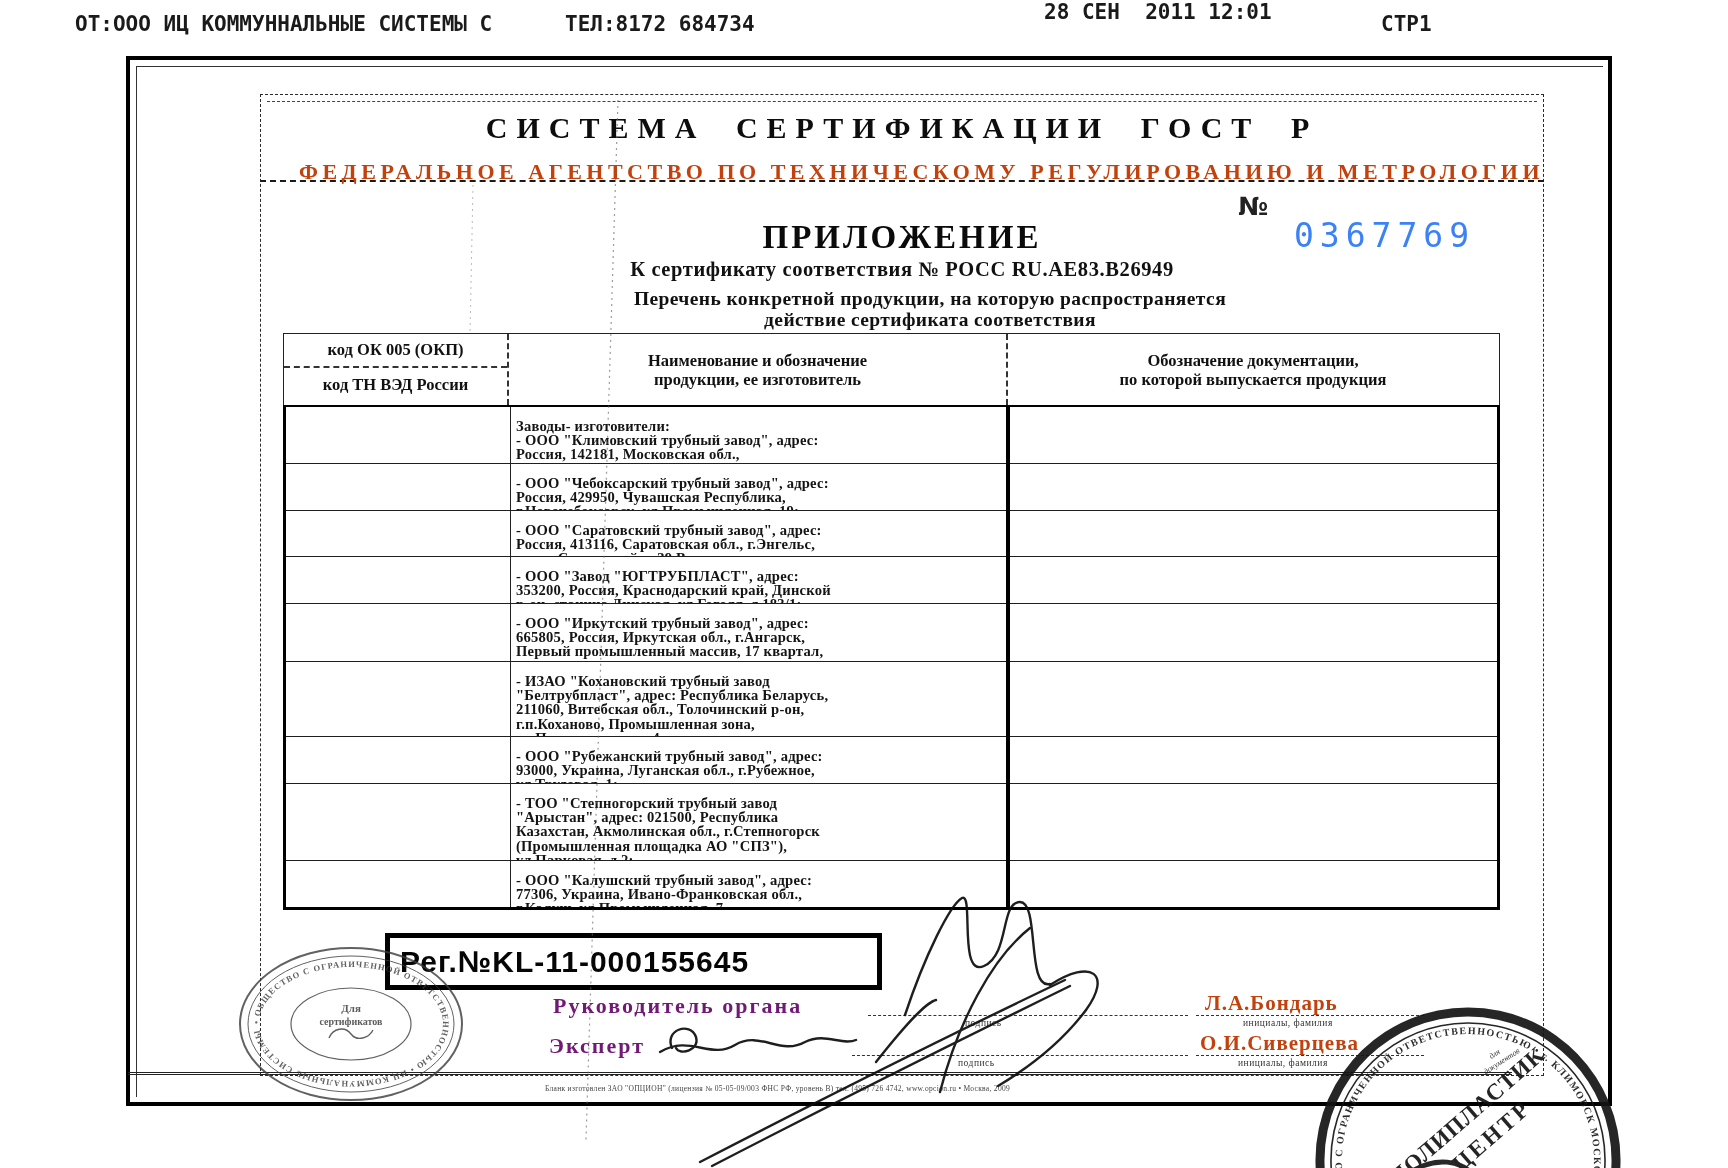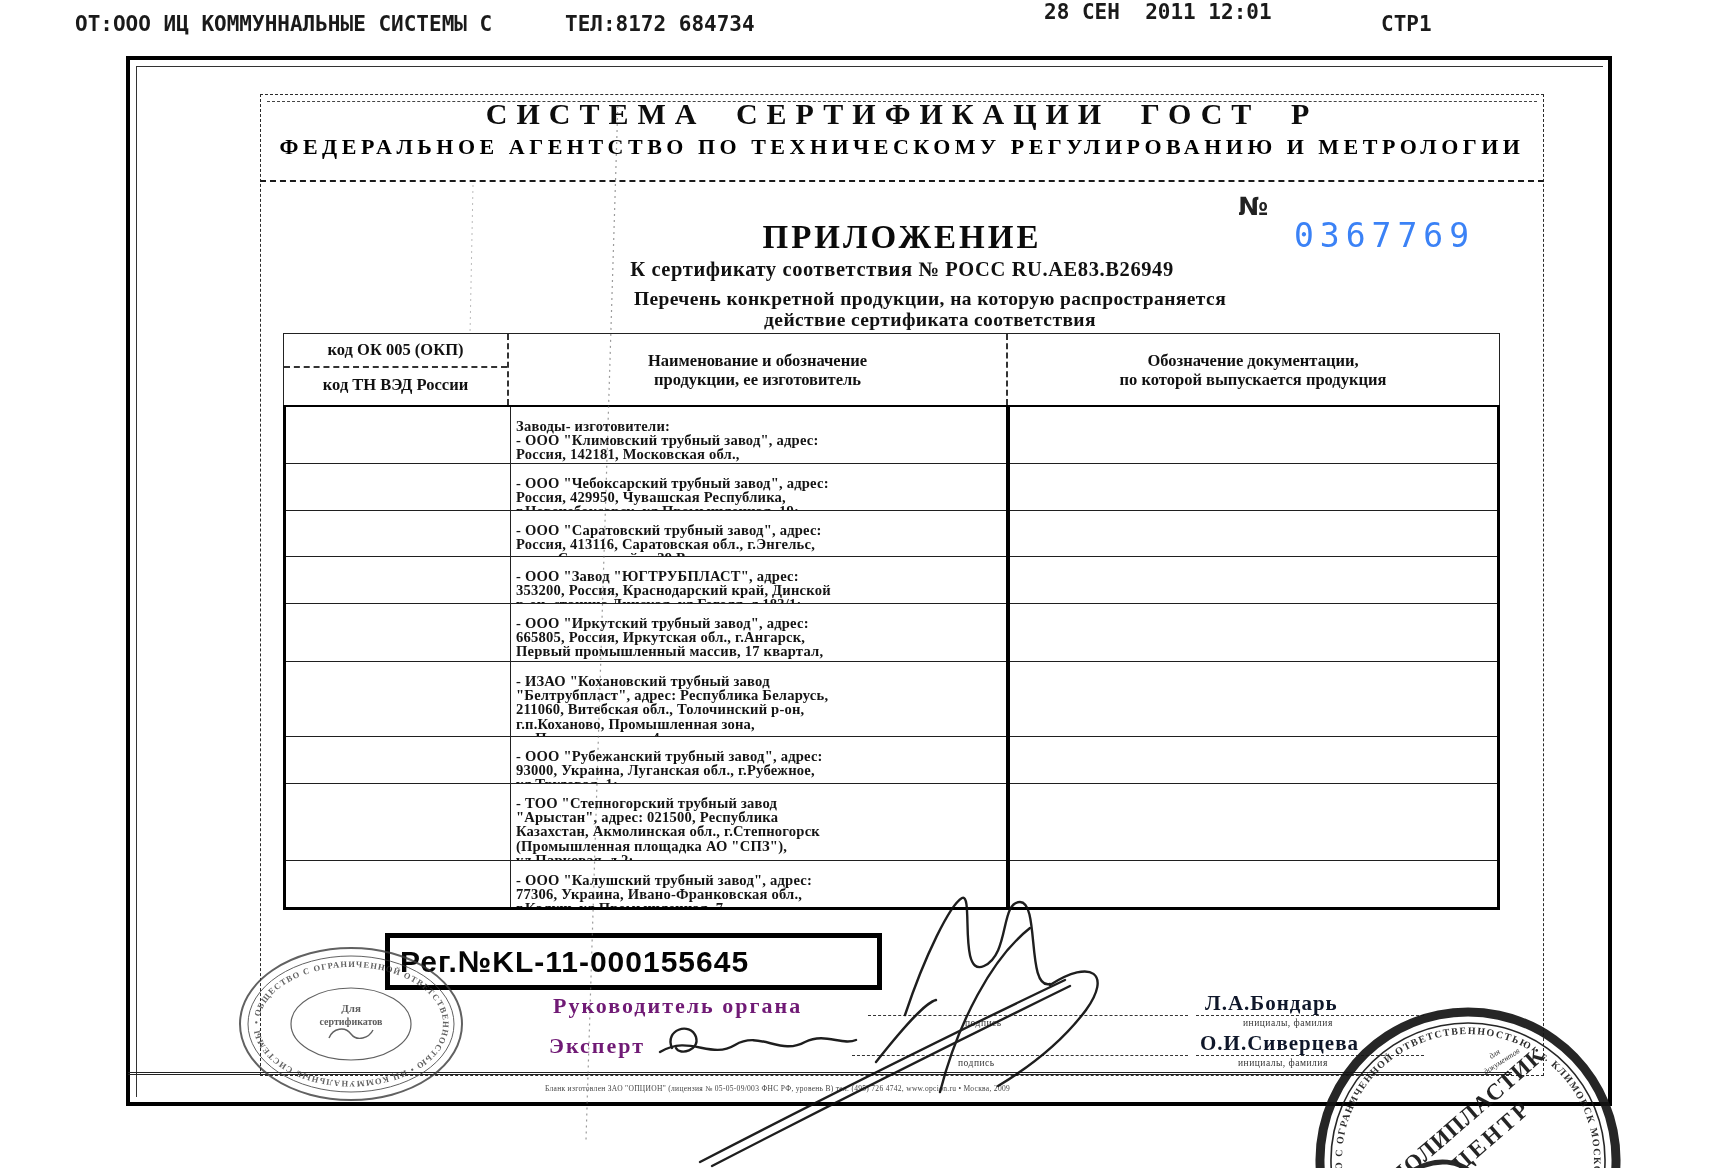--- a/index.html
+++ b/index.html
@@ -10,22 +10,22 @@
   .fax{font-family:"DejaVu Sans Mono",monospace;font-size:21px;font-weight:bold;color:#1a1a1a;white-space:pre;}
   
   .outer-border{left:126px;top:56px;width:1486px;height:1050px;border:4px solid #000;box-sizing:border-box;}
   .outer-border-inner{left:136px;top:66px;width:1466px;height:1030px;border-top:1px solid #333;border-left:1px solid #333;}
   
   .frameA{left:260px;top:94px;width:1284px;height:982px;border:1.5px dashed #2a2a2a;box-sizing:border-box;}
   .frameB{left:267px;top:101px;width:1270px;border-top:1px dashed #444;}
   .bottom-thin-rule{left:128px;top:1072px;width:1384px;height:3px;border-top:1.2px solid #222;border-bottom:1.2px solid #222;box-sizing:border-box;}
   
   .title-box{left:260px;top:94px;width:1284px;height:88px;border-bottom:2px dashed #1a1a1a;box-sizing:border-box;text-align:center;}
-  .title-main{margin-top:3px;font-size:30px;font-weight:bold;letter-spacing:9px;word-spacing:14px;color:#0d0d0d;}
-  .title-sub{margin-top:3px;font-size:22px;font-weight:bold;letter-spacing:4.5px;color:#000000;}
+  .title-main{margin-top:17px;font-size:30px;font-weight:bold;letter-spacing:9px;word-spacing:14px;color:#0d0d0d;}
+  .title-sub{margin-top:14px;font-size:22px;font-weight:bold;letter-spacing:4.5px;color:#c2410c;text-align:right;}
   .form-no-sym{left:1238px;top:192px;font-size:25px;font-weight:bold;color:#222;font-family:"DejaVu Sans",sans-serif;}
   .form-no-val{left:1294px;top:188px;font-size:33px;letter-spacing:6px;color:#3b82f6;font-family:"DejaVu Sans Mono",monospace;margin-top:28px;}
   .center-band{left:260px;width:1284px;text-align:center;}
   .h-prilozhenie{top:219px;font-size:33px;font-weight:bold;letter-spacing:3px;color:#0b0b0b;}
   .h-cert{top:258px;font-size:20.5px;font-weight:bold;letter-spacing:0.6px;}
   .h-scope{top:289px;font-size:19.5px;line-height:20.5px;font-weight:bold;white-space:pre-line;letter-spacing:0.4px;margin-left:28px;}
   
   .tbl{left:283px;top:333px;width:1217px;}
   .tbl-head{position:relative;height:72px;border:1.5px solid #222;border-bottom:none;box-sizing:border-box;font-weight:bold;}
   .thc{position:absolute;top:0;height:100%;box-sizing:border-box;font-size:16.5px;}
@@ -41,21 +41,21 @@
   .trow.last{border-bottom:none;}
   .c2{margin-left:230px;width:482px;padding-top:12px;white-space:pre-line;
       font-size:14.6px;line-height:14.2px;font-weight:bold;letter-spacing:0.2px;color:#141414;}
   
   .reg-box{left:385px;top:933px;width:497px;height:57px;border:5px solid #000;box-sizing:border-box;background:rgba(255,255,255,0.6);}
   .reg-text{margin:7px 0 0 10px;font-family:"Liberation Sans",sans-serif;font-weight:bold;font-size:30px;letter-spacing:1px;color:#050505;}
   
   .sig-label{font-weight:bold;letter-spacing:2px;color:#701a75;}
   .dline{border-top:1.6px dashed #333;height:0;}
   .tiny{font-size:9.5px;color:#333;letter-spacing:0.5px;}
-  .sig-name{font-weight:bold;font-size:21px;letter-spacing:1px;color:#0f172a;}
+  .sig-name{font-weight:bold;font-size:21px;letter-spacing:1px;color:#c2410c;}
   .fine-print{left:545px;top:1084px;width:980px;font-size:7.5px;color:#444;letter-spacing:0.3px;white-space:nowrap;filter:blur(0.3px);}
   svg text{font-family:"Liberation Serif",serif;}
   .overlay{pointer-events:none;}
 </style>
 </head>
 <body>
 
 <div class="page">
 
   <div>

